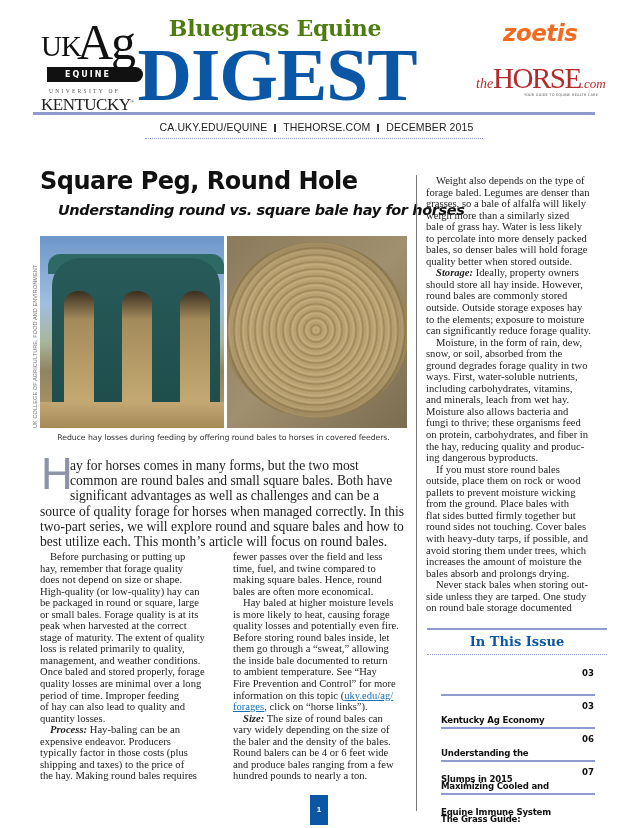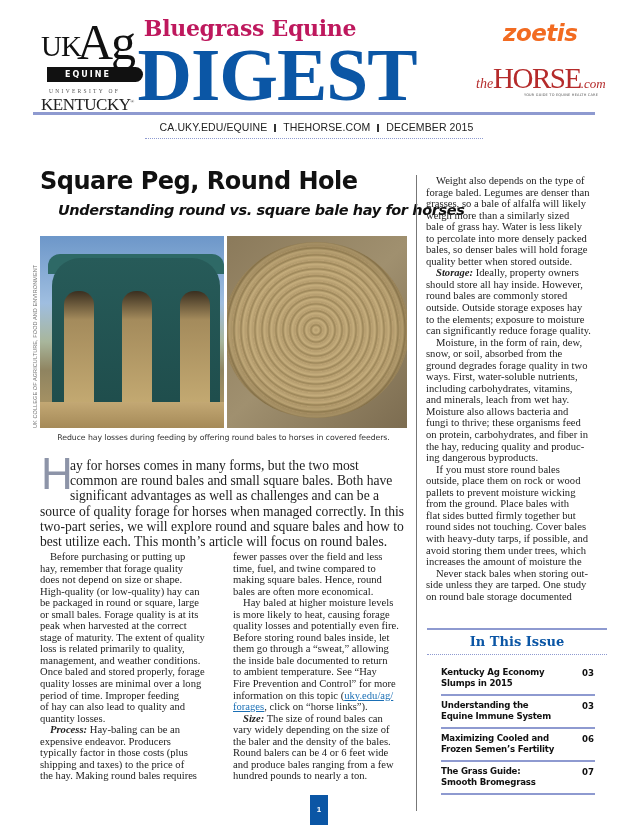--- a/index.html
+++ b/index.html
@@ -7,21 +7,21 @@
   body { position: relative; font-family: "Liberation Serif", serif; color: #222; }
 
   
   .ukag { position: absolute; left: 40px; top: 17px; width: 112px; height: 92px; }
   .ukag .uk { position: absolute; left: 1px; top: 13px; font-family: "Liberation Serif", serif; font-size: 29px; letter-spacing: -1px; color: #111; }
   .ukag .ag { position: absolute; left: 37px; top: -4px; font-family: "Liberation Serif", serif; font-size: 50px; color: #111; letter-spacing: -2px; }
   .ukag .equine-bar { position: absolute; left: 7px; top: 50px; width: 96px; height: 15px; background: #111; color: #fff; font-family: "DejaVu Sans", sans-serif; font-weight: bold; font-size: 8px; letter-spacing: 2px; text-align: center; line-height: 15px; padding-right: 14px; border-radius: 0 8px 8px 0; }
   .ukag .univ { position: absolute; left: 9px; top: 71px; font-size: 5.5px; letter-spacing: 2.3px; color: #555; font-family: "Liberation Serif", serif; }
   .ukag .ky { position: absolute; left: 1px; top: 78px; font-size: 17px; letter-spacing: -0.5px; color: #222; font-family: "Liberation Serif", serif; }
 
-  .title-top { position: absolute; left: 130px; top: 15px; width: 240px; text-align: center; font-family: "DejaVu Serif", serif; font-weight: bold; color: #be185d; font-size: 22px; letter-spacing: -0.3px; }
+  .title-top { position: absolute; left: 155px; top: 15px; width: 240px; text-align: center; font-family: "DejaVu Serif", serif; font-weight: bold; color: #4d7c0f; font-size: 22px; letter-spacing: -0.3px; }
   .title-main { position: absolute; left: 140px; top: 40px; width: 252px; text-align: center; font-family: "Liberation Serif", serif; font-weight: bold; color: #0b56a5; font-size: 74px; line-height: 70px; letter-spacing: -1px; transform: scaleX(1.02); }
 
   .zoetis { position: absolute; left: 503px; top: 20px; font-family: "DejaVu Sans", sans-serif; font-weight: bold; font-style: italic; color: #f26b21; font-size: 23px; letter-spacing: -0.5px; }
   .thehorse { position: absolute; left: 476px; top: 62px; white-space: nowrap; color: #b52b2b; font-family: "Liberation Serif", serif; }
   .thehorse .the { font-style: italic; font-size: 14px; }
   .thehorse .horse { font-size: 29px; letter-spacing: -1.5px; }
   .thehorse .com { font-style: italic; font-size: 13px; }
   .thehorse-tag { position: absolute; left: 524px; top: 93px; font-family: "DejaVu Sans", sans-serif; font-size: 3.5px; color: #555; letter-spacing: 0.2px; }
 
   .mast-rule { position: absolute; left: 33px; top: 112px; width: 562px; height: 3px; background: #8e9ad0; }
@@ -62,21 +62,21 @@
   .col3 { left: 426px; top: 175px; width: 190px; }
 
   .vdiv { position: absolute; left: 416px; top: 175px; width: 1px; height: 636px; background: #777; }
 
   
   .iti-rule { position: absolute; left: 427px; top: 628px; width: 180px; height: 2px; background: #8e9ad0; }
   .iti-title { position: absolute; left: 427px; top: 634px; width: 180px; text-align: center; font-family: "DejaVu Serif", serif; font-weight: bold; font-size: 13px; color: #0b56a5; }
   .iti-dots { position: absolute; left: 427px; top: 654px; width: 180px; border-top: 1px dotted #8e9ad0; }
   .iti-list { position: absolute; left: 441px; top: 665px; width: 154px; }
   .iti-item { position: relative; height: 31px; border-bottom: 2px solid #8e9ad0; margin-bottom: 2px; padding-top: 2px; }
-  .iti-item .t { display: block; font-family: "DejaVu Sans", sans-serif; font-weight: bold; font-size: 8.6px; line-height: 11px; color: #111; letter-spacing: -0.2px; white-space: nowrap; }
+  .iti-item .t { display: block; font-family: "DejaVu Sans", sans-serif; font-weight: bold; font-size: 8.6px; line-height: 11px; color: #111; letter-spacing: -0.2px; white-space: nowrap; margin-top: 48px; }
   .iti-item .pg { position: absolute; right: 1px; bottom: 16px; font-family: "DejaVu Sans", sans-serif; font-weight: bold; font-size: 8.6px; color: #111; }
 
   .page-num { position: absolute; left: 310px; top: 795px; width: 18px; height: 30px; background: #0b56a5; color: #fff; font-family: "Liberation Sans", sans-serif; font-size: 8px; font-weight: bold; text-align: center; line-height: 30px; }
 </style>
 </head>
 <body>
 
 <div class="ukag">
   <span class="uk">UK</span>
   <span class="ag">Ag</span>
@@ -203,20 +203,21 @@
   <span class="l">ing dangerous byproducts.</span>
   <span class="l p">If you must store round bales</span>
   <span class="l">outside, place them on rock or wood</span>
   <span class="l">pallets to prevent moisture wicking</span>
   <span class="l">from the ground. Place bales with</span>
   <span class="l">flat sides butted firmly together but</span>
   <span class="l">round sides not touching. Cover bales</span>
   <span class="l">with heavy-duty tarps, if possible, and</span>
   <span class="l">avoid storing them under trees, which</span>
   <span class="l">increases the amount of moisture the</span>
+  <span class="l">bales absorb and prolongs drying.</span>
   <span class="l p">Never stack bales when storing out-</span>
   <span class="l">side unless they are tarped. One study</span>
   <span class="l">on round bale storage documented</span>
 </div>
 
 <div class="iti-rule"></div>
 <div class="iti-title">In This Issue</div>
 <div class="iti-dots"></div>
 <div class="iti-list">
   <div class="iti-item">

